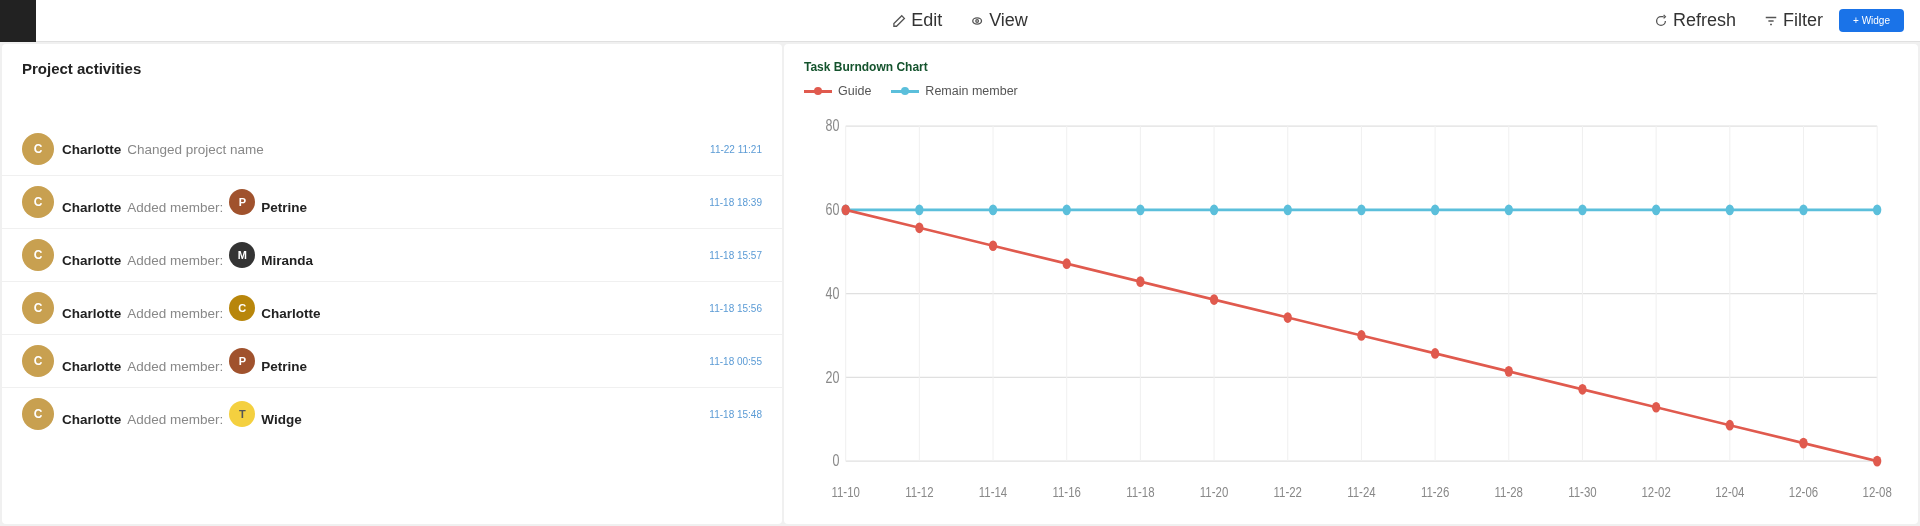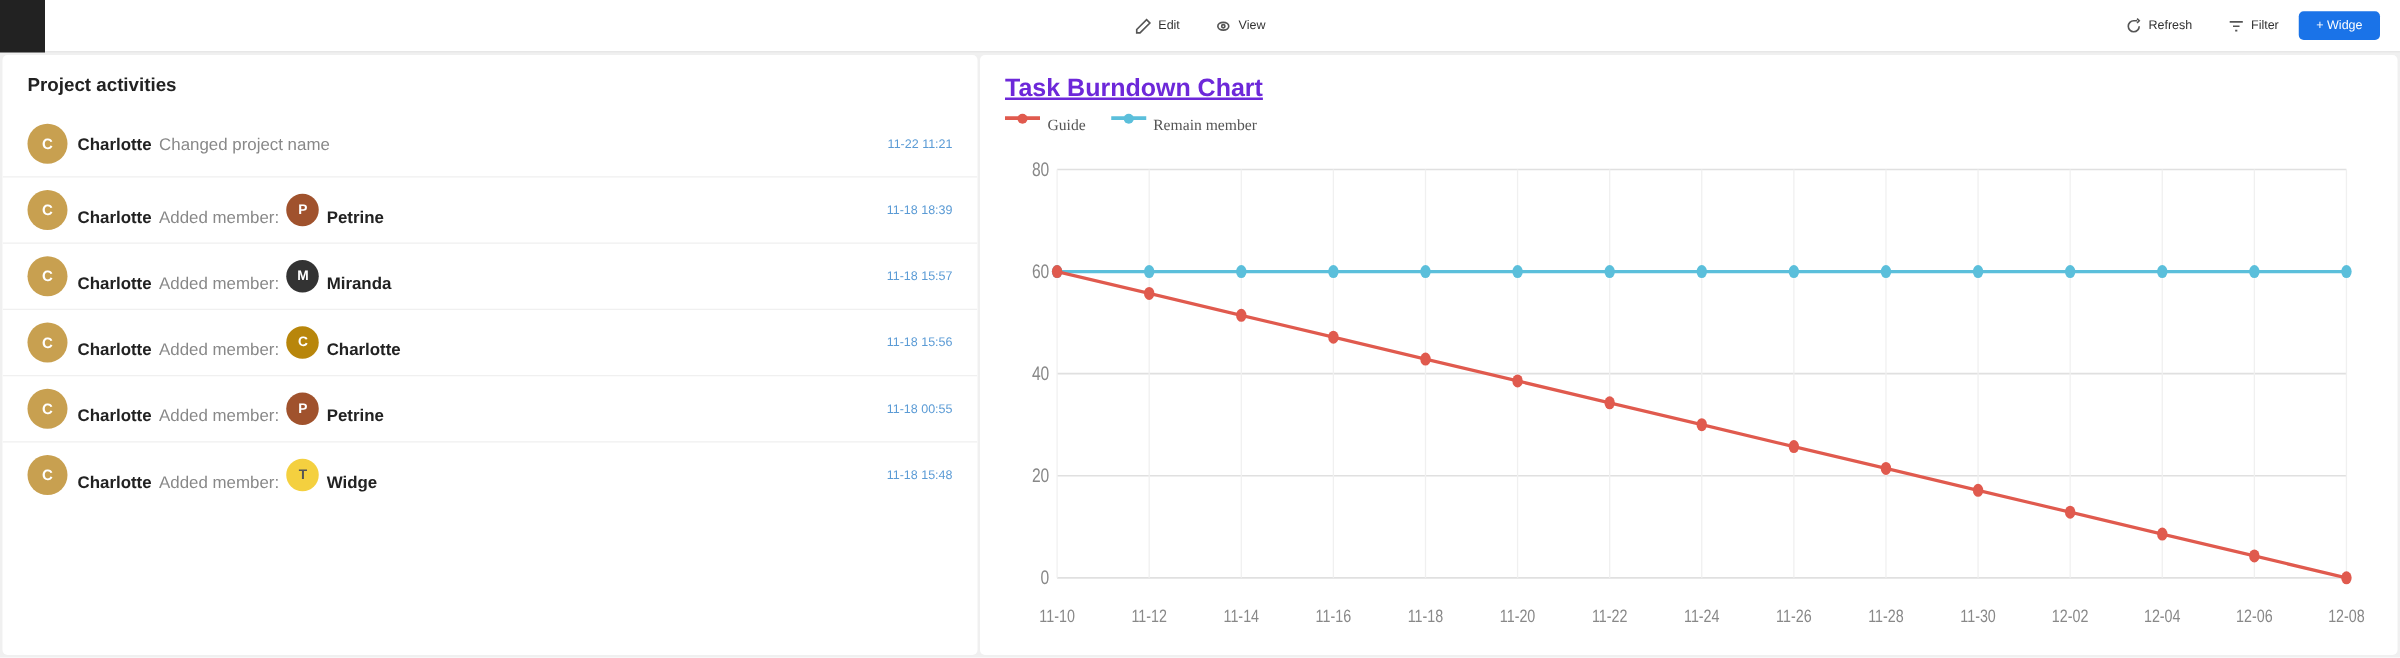--- a/index.html
+++ b/index.html
@@ -28,21 +28,21 @@
       gap: 4px;
     }
     .top-bar-btn {
       display: flex;
       align-items: center;
       gap: 5px;
       padding: 5px 12px;
       border: none;
       background: transparent;
       cursor: pointer;
-      font-size: 10px;
+      font-size: 18px;
       color: #333;
       border-radius: 4px;
     }
     .top-bar-btn .icon-svg { width: 14px; height: 14px; }
     .top-bar-right {
       margin-left: auto;
       display: flex;
       align-items: center;
       gap: 4px;
     }
@@ -67,20 +67,21 @@
     }
     .left-panel {
       background: #fff;
       width: 780px;
       min-width: 780px;
       border-radius: 4px;
       padding: 16px 0 0 0;
       display: flex;
       flex-direction: column;
       overflow: hidden;
+      gap: 34px;
     }
     .panel-title {
       font-size: 15px;
       font-weight: 600;
       color: #222;
       padding: 0 20px 12px 20px;
     }
     .activity-list {
       flex: 1;
       overflow-y: auto;
@@ -157,38 +158,37 @@
     .right-panel {
       background: #fff;
       flex: 1;
       border-radius: 4px;
       padding: 16px 20px;
       display: flex;
       flex-direction: column;
       overflow: hidden;
     }
     .chart-title {
-      font-size: 20px;
+      font-size: 12px;
       font-weight: 600;
-      color: #6d28d9;
+      color: #14532d;
       margin-bottom: 10px;
-      text-decoration: underline;
     }
     .chart-legend {
       display: flex;
       align-items: center;
       gap: 20px;
       margin-bottom: 8px;
     }
     .legend-item {
       display: flex;
+      align-items: center;
       gap: 6px;
       font-size: 12.5px;
       color: #555;
-      font-family: Liberation Serif, serif;
     }
     .chart-area {
       flex: 1;
       position: relative;
       overflow: hidden;
     }
     svg.burndown-chart {
       width: 100%;
       height: 100%;
     }

